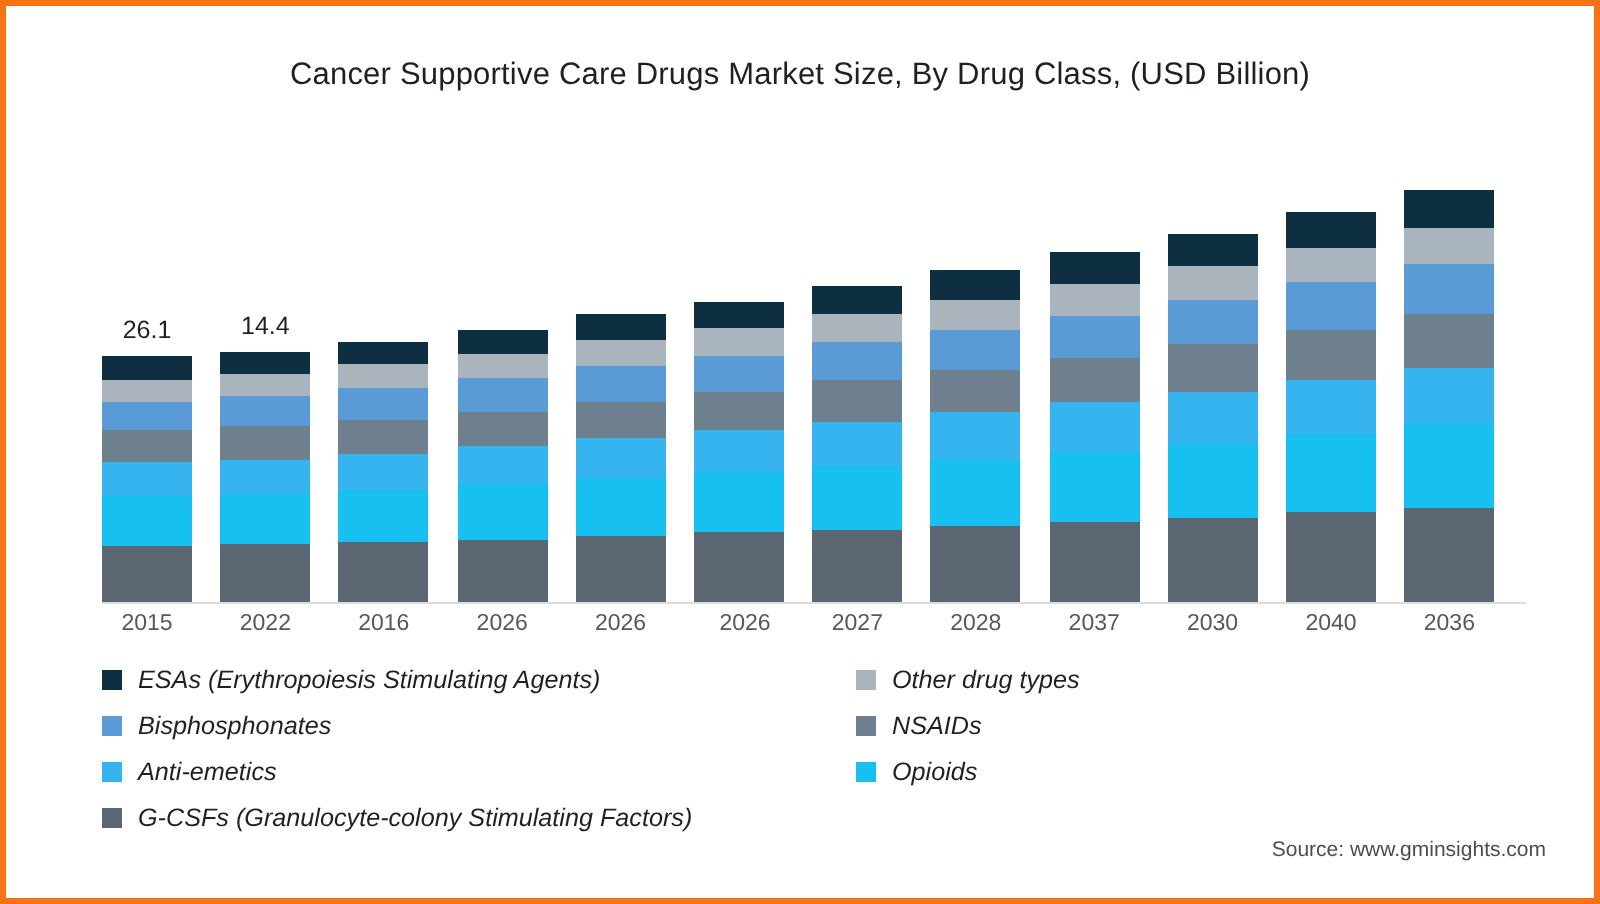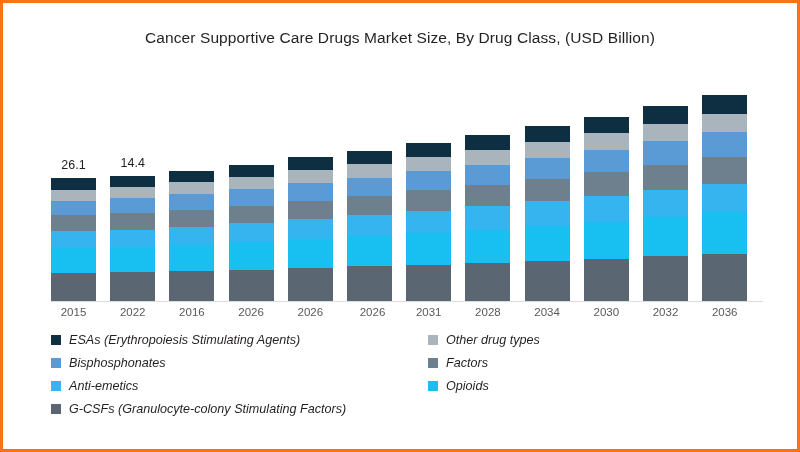--- a/index.html
+++ b/index.html
@@ -259,33 +259,34 @@
       <div class="lg-row" style="left: 0px; top: 69px;">
         <span class="lg-sw" style="background: rgb(90, 102, 114);"></span>
         <span>G-CSFs (Granulocyte-colony Stimulating Factors)</span>
       </div>
       <div class="lg-row" style="left: 377px; top: 0px;">
         <span class="lg-sw" style="background: rgb(169, 180, 189);"></span>
         <span>Other drug types</span>
       </div>
       <div class="lg-row" style="left: 377px; top: 23px;">
         <span class="lg-sw" style="background: rgb(110, 127, 141);"></span>
-        <span>Factors</span>
+        <span>NSAIDs</span>
       </div>
       <div class="lg-row" style="left: 377px; top: 46px;">
         <span class="lg-sw" style="background: rgb(23, 192, 240);"></span>
         <span>Opioids</span>
       </div>
     </div>
 
+  <div id="source">Source: www.gminsights.com</div>
 <div class="tick" style="left: 48px;">2015</div>
     <div class="tick" style="left: 107.2px;">2022</div>
     <div class="tick" style="left: 166.4px;">2016</div>
     <div class="tick" style="left: 225.6px;">2026</div>
     <div class="tick" style="left: 284.8px;">2026</div>
     <div class="tick" style="left: 347px;">2026</div>
-    <div class="tick" style="left: 403.2px;">2031</div>
+    <div class="tick" style="left: 403.2px;">2027</div>
     <div class="tick" style="left: 462.4px;">2028</div>
-    <div class="tick" style="left: 521.6px;">2034</div>
+    <div class="tick" style="left: 521.6px;">2037</div>
     <div class="tick" style="left: 580.8px;">2030</div>
-    <div class="tick" style="left: 640px;">2032</div>
+    <div class="tick" style="left: 640px;">2040</div>
     <div class="tick" style="left: 699.2px;">2036</div>
   </div>
 
 </body></html>

